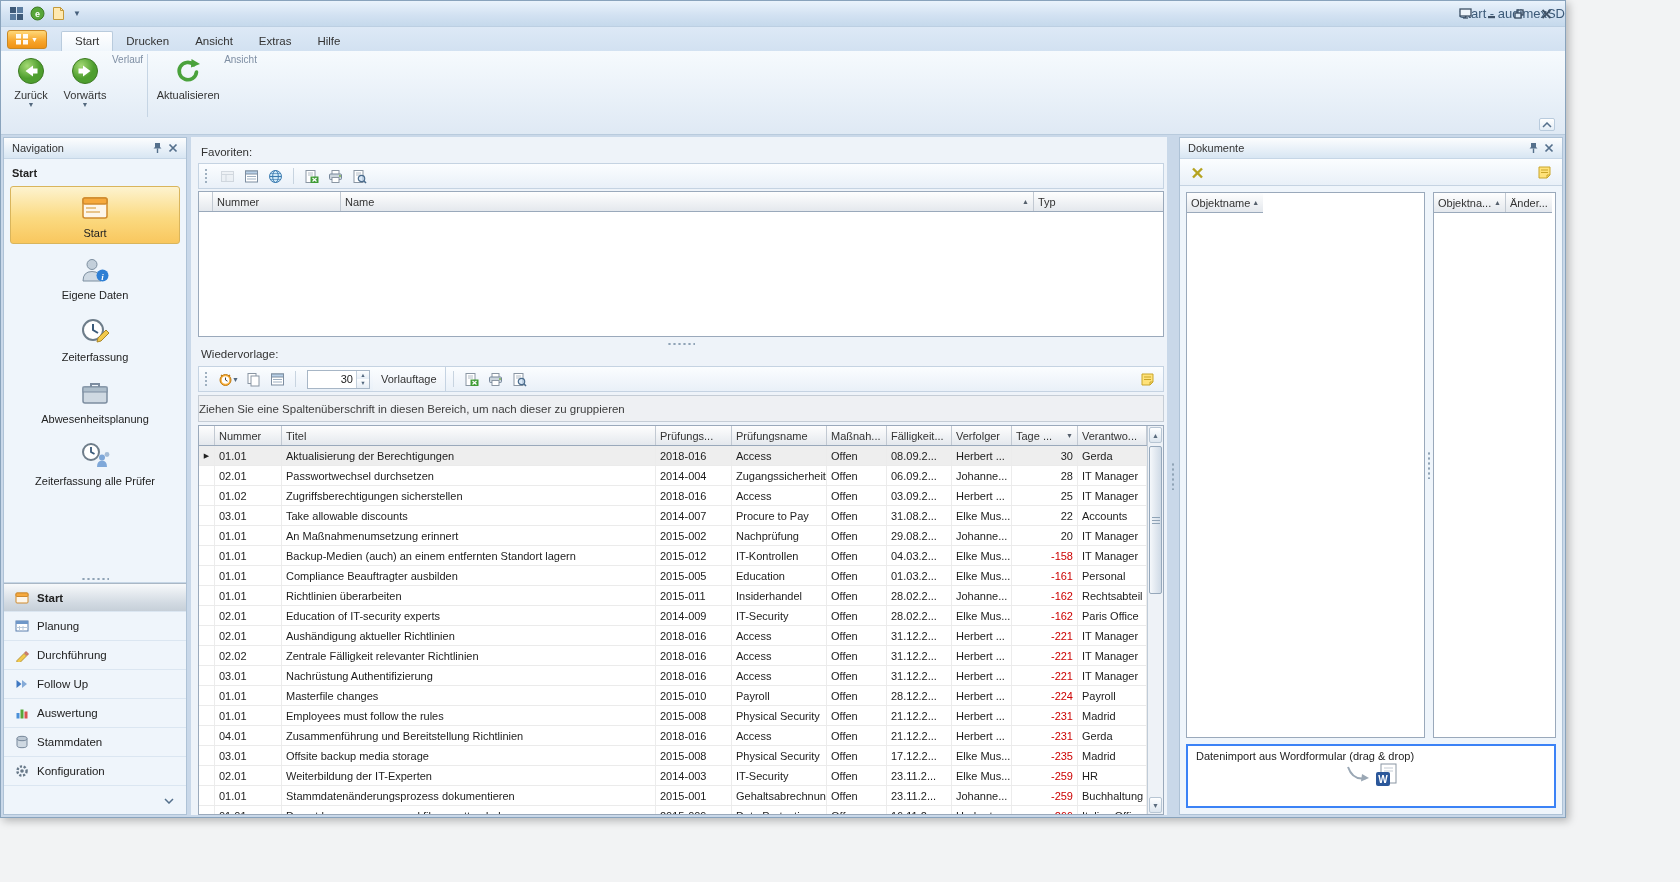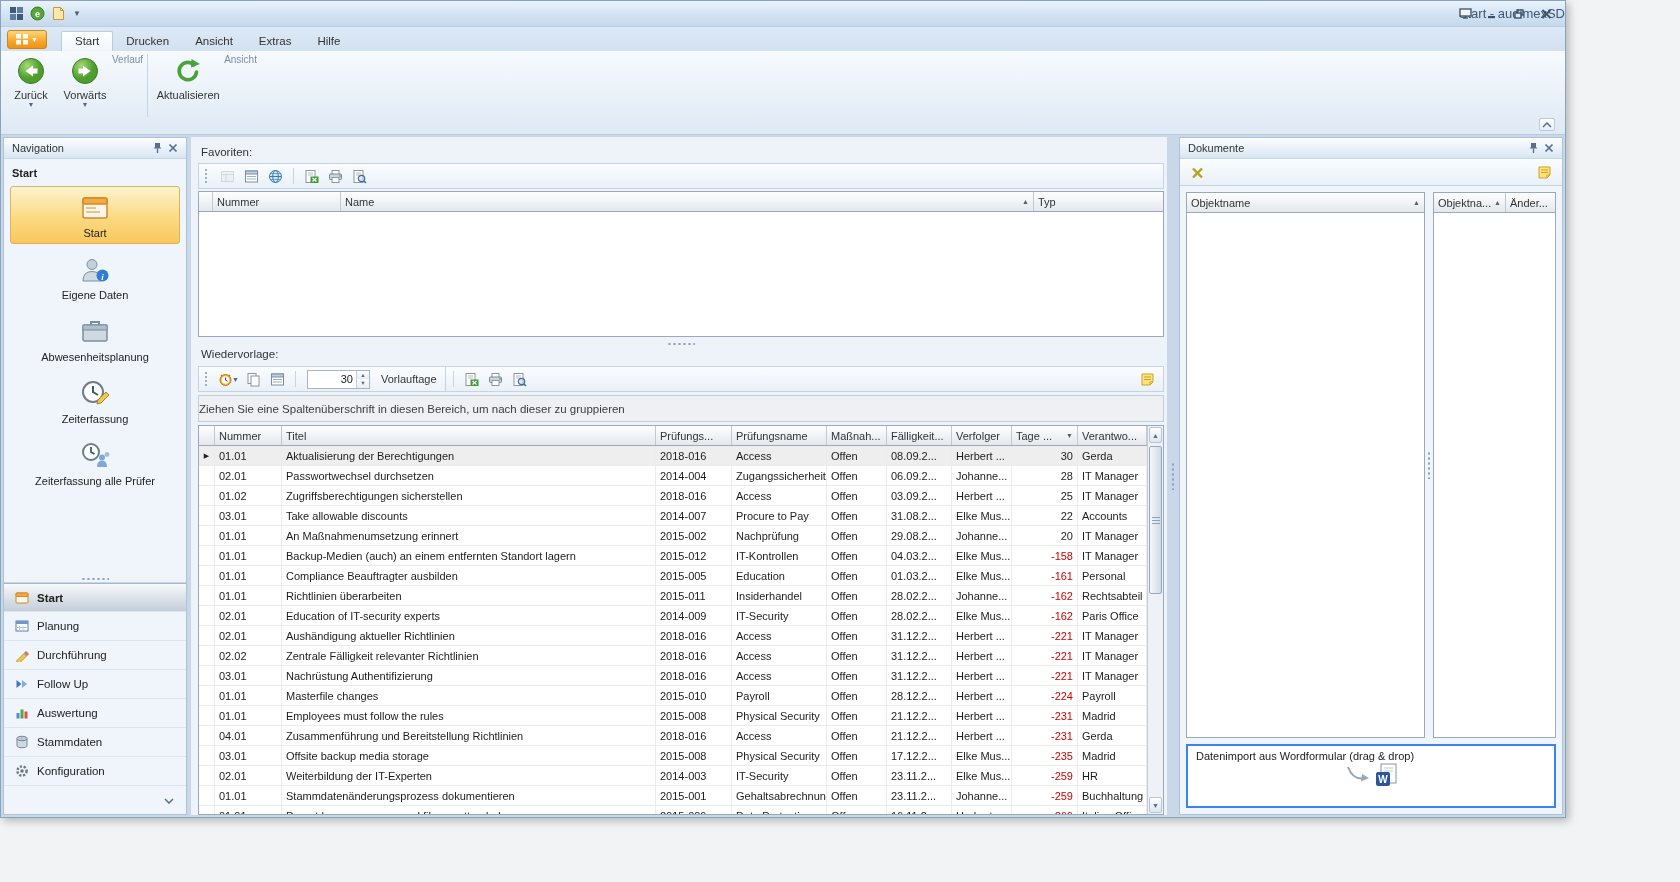--- a/index.html
+++ b/index.html
@@ -106,21 +106,21 @@
   .sb-grip{width:8px;height:7px;background:repeating-linear-gradient(#8fa3b6 0 1px,transparent 1px 3px)}
 
   
   .v-split{position:absolute;left:1168px;top:2px;width:8px;bottom:2px;display:flex;align-items:center;justify-content:center}
   .dots-v{width:4px;height:28px;background:radial-gradient(circle,#8fa3b6 1px,transparent 1.3px);background-size:4px 5px}
 
   
   .dok-panel{left:1178px;right:2px;top:2px;bottom:2px}
   .dok-toolbar{position:absolute;left:0;right:0;top:21px;height:27px;background:linear-gradient(#fbfdff,#e9f0f8);border-bottom:1px solid #c5d3e2;display:flex;align-items:center;padding:0 7px}
   .dok-lists{position:absolute;left:6px;right:6px;top:54px;bottom:76px;display:flex}
-  .dok-list{background:#fff;border:1px solid #9aa9bb;display:flex;flex-direction:column;overflow:hidden}
+  .dok-list{background:#fff;border:1px solid #9aa9bb;display:flex;flex-direction:row;overflow:hidden}
   .dok-list1{width:239px}
   .dok-list2{flex:1}
   .dok-split{width:8px;display:flex;align-items:center;justify-content:center}
   .d0{flex:1;border-right:none}
   .d1{width:72px}.d2{flex:1;border-right:none}
   .dropzone{position:absolute;left:6px;right:6px;bottom:6px;height:64px;background:#fff;border:2px solid #3b82f6}
   .dz-label{padding:4px 0 0 8px;color:#222}
   .dz-icons{display:flex;align-items:center;justify-content:center;gap:2px;margin-top:1px}
 </style>
 </head>
@@ -288,36 +288,36 @@
               <path d="M3 26 Q3 16.5 12 16.5 Q21 16.5 21 26 Z" fill="#cfdae4" stroke="#7d8fa0"></path>
               <circle cx="22.5" cy="20.5" r="6" fill="#2e7fd4"></circle>
               <text x="22.5" y="24.5" font-size="9" fill="#fff" text-anchor="middle" font-weight="bold" font-style="italic" font-family="Liberation Serif,serif">i</text>
             </svg>
           </div>
         <div class="slbl">Eigene Daten</div>
       </div>
       <div class="shortcut">
         <div class="sicon">
             <svg width="30" height="30">
+              <circle cx="13" cy="13" r="10" fill="#fff" stroke="#6e7d8a" stroke-width="2"></circle>
+              <path d="M13 7 V13 L18 16" stroke="#3a5a7a" stroke-width="2" fill="none"></path>
+              <path d="M18 21 L26 13 L29 16 L21 24 L17 25 Z" fill="#f2c94c" stroke="#a8862a"></path>
+            </svg>
+          </div>
+        <div class="slbl">Zeiterfassung</div>
+      </div>
+      <div class="shortcut">
+        <div class="sicon">
+            <svg width="30" height="30">
               <path d="M11 8 V5 h8 v3" fill="none" stroke="#7d8da0" stroke-width="2"></path>
               <rect x="3" y="8" width="24" height="16" rx="2" fill="#cfd9e2" stroke="#7d8da0" stroke-width="1.5"></rect>
               <rect x="3" y="8" width="24" height="5" fill="#aebecb" stroke="#7d8da0"></rect>
             </svg>
           </div>
         <div class="slbl">Abwesenheitsplanung</div>
-      </div>
-      <div class="shortcut">
-        <div class="sicon">
-            <svg width="30" height="30">
-              <circle cx="13" cy="13" r="10" fill="#fff" stroke="#6e7d8a" stroke-width="2"></circle>
-              <path d="M13 7 V13 L18 16" stroke="#3a5a7a" stroke-width="2" fill="none"></path>
-              <path d="M18 21 L26 13 L29 16 L21 24 L17 25 Z" fill="#f2c94c" stroke="#a8862a"></path>
-            </svg>
-          </div>
-        <div class="slbl">Zeiterfassung</div>
       </div>
       <div class="shortcut">
         <div class="sicon">
             <svg width="30" height="30">
               <circle cx="11" cy="11" r="8" fill="#fff" stroke="#6e7d8a" stroke-width="2"></circle>
               <path d="M11 6 V11 L14.5 13" stroke="#3a5a7a" stroke-width="1.8" fill="none"></path>
               <circle cx="22" cy="16.5" r="3" fill="#7fa8d9"></circle>
               <path d="M17 26 q0-6.5 5-6.5 q5 0 5 6.5 z" fill="#7fa8d9"></path>
               <circle cx="27" cy="13.5" r="2.4" fill="#a5bdd8"></circle>
             </svg>

